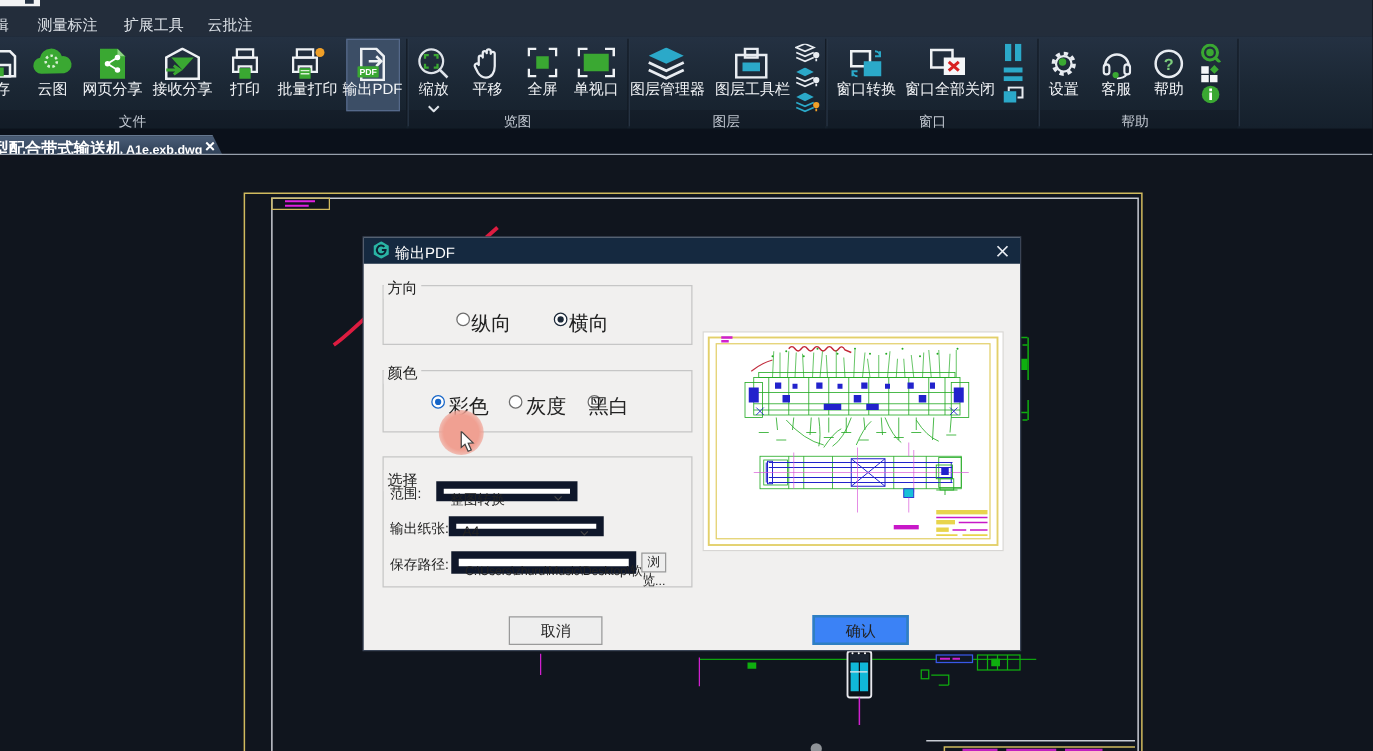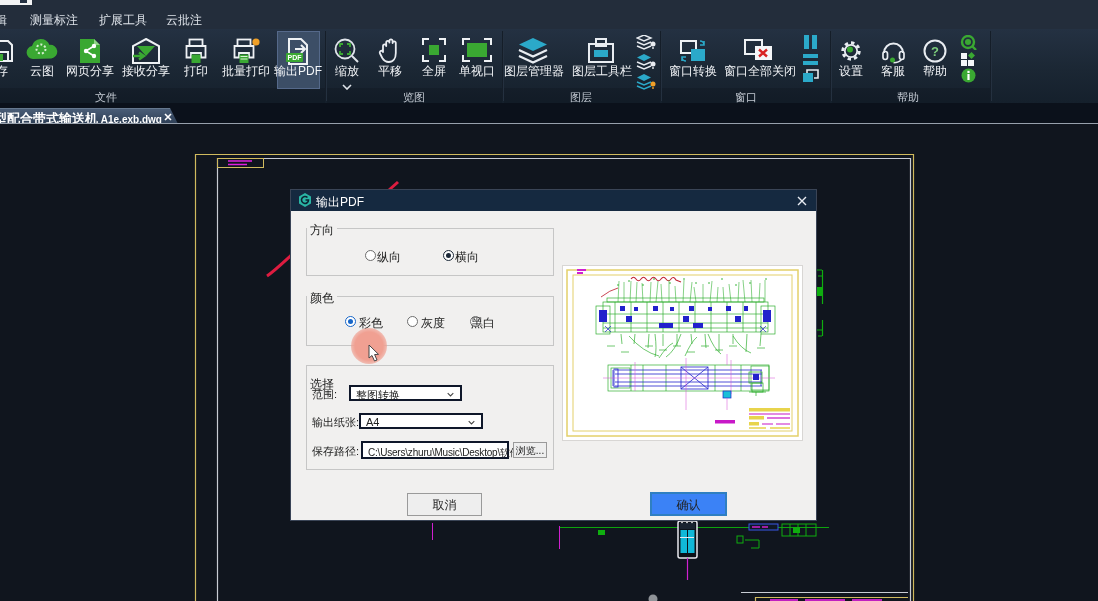--- a/index.html
+++ b/index.html
@@ -32,23 +32,23 @@
 
   
   #canvas { left:0; top:124px; width:1098px; height:477px; background:#10151e; }
 
   
   #dialog { left:291px; top:190px; width:525px; height:330px; background:#f1f0ef; box-shadow:0 0 0 1px #3a4456; }
   #dtitle { position:absolute; left:0; top:0; width:525px; height:21px; background:#152940; }
   #dtitle .ttext { position:absolute; left:25px; top:4px; font-size:12px; color:#fff; }
   .fieldset { position:absolute; border:1px solid #c6c6c6; background:#f1f0ef; }
   .flabel { position:absolute; font-size:12px; color:#222; background:#f1f0ef; padding:0 3px; white-space:nowrap; }
-  .dtext { position:absolute; font-size:12px; color:#222; white-space:nowrap; }
+  .dtext { position:absolute; font-size:16px; color:#222; white-space:nowrap; }
   .radio { position:absolute; width:11px; height:11px; border-radius:50%; background:#fff; border:1px solid #6e6e6e; }
-  .combo { position:absolute; background:#fff; border:2px solid #0f172a; font-size:11px; color:#222; }
+  .combo { position:absolute; background:#fff; border:6px solid #0f172a; font-size:11px; color:#222; }
   .combo .ctext { position:absolute; left:5px; top:1px; white-space:nowrap; }
   .chev { position:absolute; right:6px; top:4px; width:7px; height:7px; }
   .btn { position:absolute; background:#eeeeee; border:1px solid #9a9a9a; font-size:12px; color:#222; text-align:center; }
 </style>
 </head>
 <body>
 <div id="root">
 
   <div id="menubar" class="abs">
     <div style="position:absolute;left:0;top:0;width:32px;height:5px;background:#f2f3f4;"></div>
@@ -408,21 +408,21 @@
     <div class="combo" style="left:68px;top:223px;width:124px;height:16px;">
       <span class="ctext">A4</span>
       <svg class="chev" viewBox="0 0 10 10">
           <path d="M1,3 L5,7 L9,3" stroke="#444" stroke-width="1.5" fill="none"></path>
         </svg>
     </div>
     <div class="dtext" style="left:21px;top:254px;font-size:11px;">保存路径:</div>
     <div class="combo" style="left:70px;top:251px;width:148px;height:18px;">
       <span class="ctext" style="font-size:10px;top:3px;letter-spacing:-0.2px;">C:\Users\zhuru\Music\Desktop\软件</span>
     </div>
-    <div class="btn" style="left:222px;top:252px;width:34px;height:16px;line-height:15px;font-size:10px;">浏览...</div>
+    <div class="btn" style="left:222px;top:252px;width:20px;height:16px;line-height:15px;font-size:10px;">浏览...</div>
 
     <div style="position:absolute;left:271px;top:75px;width:241px;height:176px;background:#fff;border:1px solid #d8d6d4;">
       <svg width="239" height="174" style="position:absolute;left:0;top:0;">
         <rect x="4" y="4" width="231" height="166" fill="none" stroke="#e3d06a" stroke-width="1.5"></rect>
         <rect x="10" y="9" width="219" height="156" fill="none" stroke="#e3d06a" stroke-width="1"></rect>
         <g id="preview-drawing">
           <path d="M14,4 h9 M14,7 h6" stroke="#d020d0" stroke-width="2"></path>
           <path d="M68,13 q2.5,-3.5 5,0 t5,0 t5,0 t5,0 t5,0 t5,0 t5,0 t5,0 t5,1 l5,2" stroke="#c22434" stroke-width="1.1" fill="none"></path>
           <path d="M38,31 q9,-7 17,-9" stroke="#c23040" stroke-width="0.9" fill="none"></path>
           <g stroke="#22aa22" stroke-width="0.55" fill="none">

